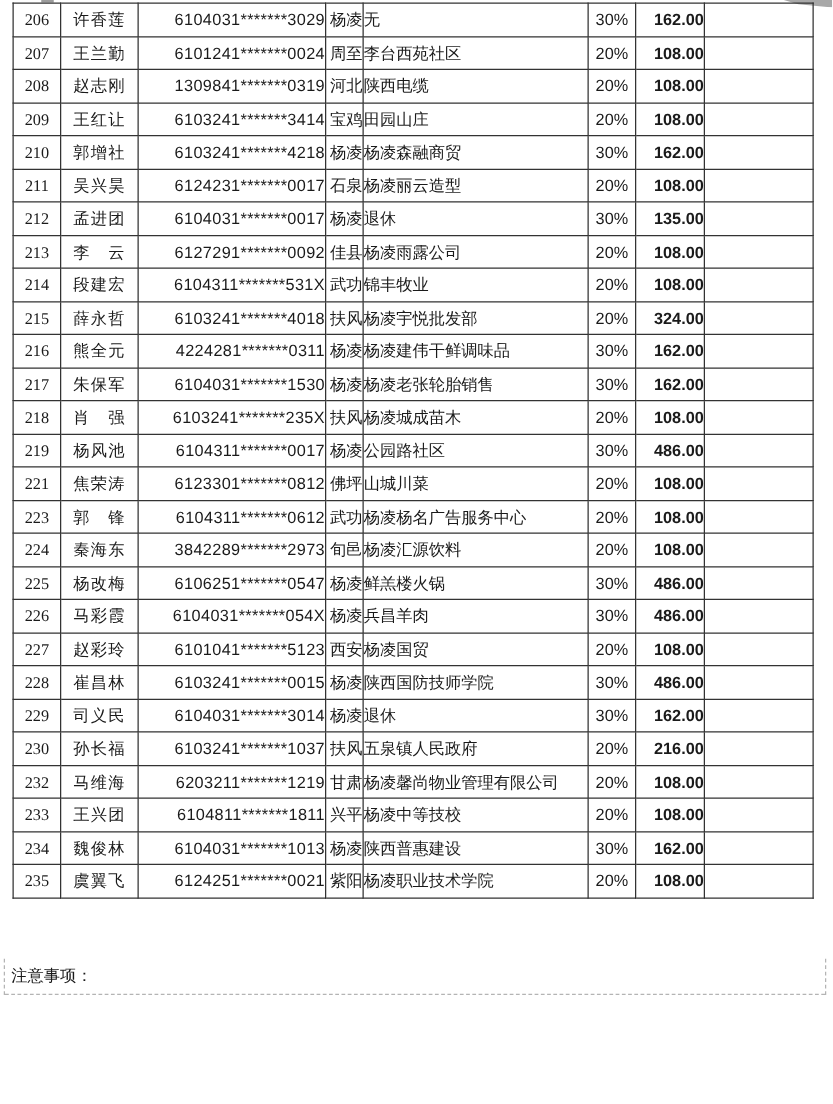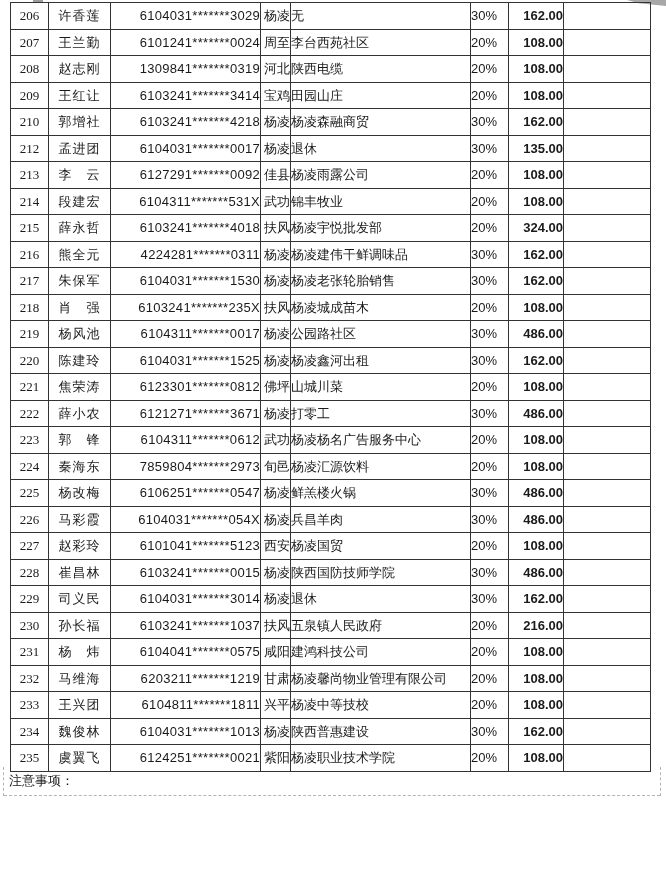--- a/index.html
+++ b/index.html
@@ -30,21 +30,21 @@
     padding:0;
     overflow:hidden;
     white-space:nowrap;
     line-height:25px;
   }
   td.c-idx {text-align:center;font-family:Liberation Serif, serif;}
   td.c-name{text-align:center;letter-spacing:1px;margin-top:10px;}
   td.c-id  {text-align:right;padding-left:3px;letter-spacing:0.3px;}
   td.c-loc {text-align:right;}
   td.c-comp{text-align:left;padding-left:3px;}
-  td.c-pct {text-align:left;padding-left:5px;}
+  td.c-pct {text-align:center;padding-left:5px;}
   td.c-amt {text-align:right;padding-right:5px;font-weight:bold;}
   
   .notes{
     position:absolute;left:3px;top:767px;width:656px;
     border-left:1px dashed #b4b4b4;
     border-right:1px dashed #b4b4b4;
     font-size:13px;
   }
   .notes-title{
     height:28px;line-height:28px;
@@ -119,20 +119,30 @@
         <td class="c-idx">210</td>
         <td class="c-name">郭增社</td>
         <td class="c-id">6103241*******4218</td>
         <td class="c-loc">杨凌</td>
         <td class="c-comp">杨凌森融商贸</td>
         <td class="c-pct">30%</td>
         <td class="c-amt">162.00</td>
         <td class="c-empty"></td>
       </tr>
       <tr>
+        <td class="c-idx">211</td>
+        <td class="c-name">吴兴昊</td>
+        <td class="c-id">6124231*******0017</td>
+        <td class="c-loc">石泉</td>
+        <td class="c-comp">杨凌丽云造型</td>
+        <td class="c-pct">20%</td>
+        <td class="c-amt">108.00</td>
+        <td class="c-empty"></td>
+      </tr>
+      <tr>
         <td class="c-idx">212</td>
         <td class="c-name">孟进团</td>
         <td class="c-id">6104031*******0017</td>
         <td class="c-loc">杨凌</td>
         <td class="c-comp">退休</td>
         <td class="c-pct">30%</td>
         <td class="c-amt">135.00</td>
         <td class="c-empty"></td>
       </tr>
       <tr>
@@ -199,63 +209,43 @@
         <td class="c-idx">219</td>
         <td class="c-name">杨风池</td>
         <td class="c-id">6104311*******0017</td>
         <td class="c-loc">杨凌</td>
         <td class="c-comp">公园路社区</td>
         <td class="c-pct">30%</td>
         <td class="c-amt">486.00</td>
         <td class="c-empty"></td>
       </tr>
       <tr>
-        <td class="c-idx">220</td>
-        <td class="c-name">陈建玲</td>
-        <td class="c-id">6104031*******1525</td>
-        <td class="c-loc">杨凌</td>
-        <td class="c-comp">杨凌鑫河出租</td>
-        <td class="c-pct">30%</td>
-        <td class="c-amt">162.00</td>
-        <td class="c-empty"></td>
-      </tr>
-      <tr>
         <td class="c-idx">221</td>
         <td class="c-name">焦荣涛</td>
         <td class="c-id">6123301*******0812</td>
         <td class="c-loc">佛坪</td>
         <td class="c-comp">山城川菜</td>
         <td class="c-pct">20%</td>
         <td class="c-amt">108.00</td>
         <td class="c-empty"></td>
       </tr>
       <tr>
-        <td class="c-idx">222</td>
-        <td class="c-name">薛小农</td>
-        <td class="c-id">6121271*******3671</td>
-        <td class="c-loc">杨凌</td>
-        <td class="c-comp">打零工</td>
-        <td class="c-pct">30%</td>
-        <td class="c-amt">486.00</td>
-        <td class="c-empty"></td>
-      </tr>
-      <tr>
         <td class="c-idx">223</td>
         <td class="c-name">郭　锋</td>
         <td class="c-id">6104311*******0612</td>
         <td class="c-loc">武功</td>
         <td class="c-comp">杨凌杨名广告服务中心</td>
         <td class="c-pct">20%</td>
         <td class="c-amt">108.00</td>
         <td class="c-empty"></td>
       </tr>
       <tr>
         <td class="c-idx">224</td>
         <td class="c-name">秦海东</td>
-        <td class="c-id">7859804*******2973</td>
+        <td class="c-id">3842289*******2973</td>
         <td class="c-loc">旬邑</td>
         <td class="c-comp">杨凌汇源饮料</td>
         <td class="c-pct">20%</td>
         <td class="c-amt">108.00</td>
         <td class="c-empty"></td>
       </tr>
       <tr>
         <td class="c-idx">225</td>
         <td class="c-name">杨改梅</td>
         <td class="c-id">6106251*******0547</td>
@@ -306,30 +296,20 @@
         <td class="c-empty"></td>
       </tr>
       <tr>
         <td class="c-idx">230</td>
         <td class="c-name">孙长福</td>
         <td class="c-id">6103241*******1037</td>
         <td class="c-loc">扶风</td>
         <td class="c-comp">五泉镇人民政府</td>
         <td class="c-pct">20%</td>
         <td class="c-amt">216.00</td>
-        <td class="c-empty"></td>
-      </tr>
-      <tr>
-        <td class="c-idx">231</td>
-        <td class="c-name">杨　炜</td>
-        <td class="c-id">6104041*******0575</td>
-        <td class="c-loc">咸阳</td>
-        <td class="c-comp">建鸿科技公司</td>
-        <td class="c-pct">20%</td>
-        <td class="c-amt">108.00</td>
         <td class="c-empty"></td>
       </tr>
       <tr>
         <td class="c-idx">232</td>
         <td class="c-name">马维海</td>
         <td class="c-id">6203211*******1219</td>
         <td class="c-loc">甘肃</td>
         <td class="c-comp">杨凌馨尚物业管理有限公司</td>
         <td class="c-pct">20%</td>
         <td class="c-amt">108.00</td>

